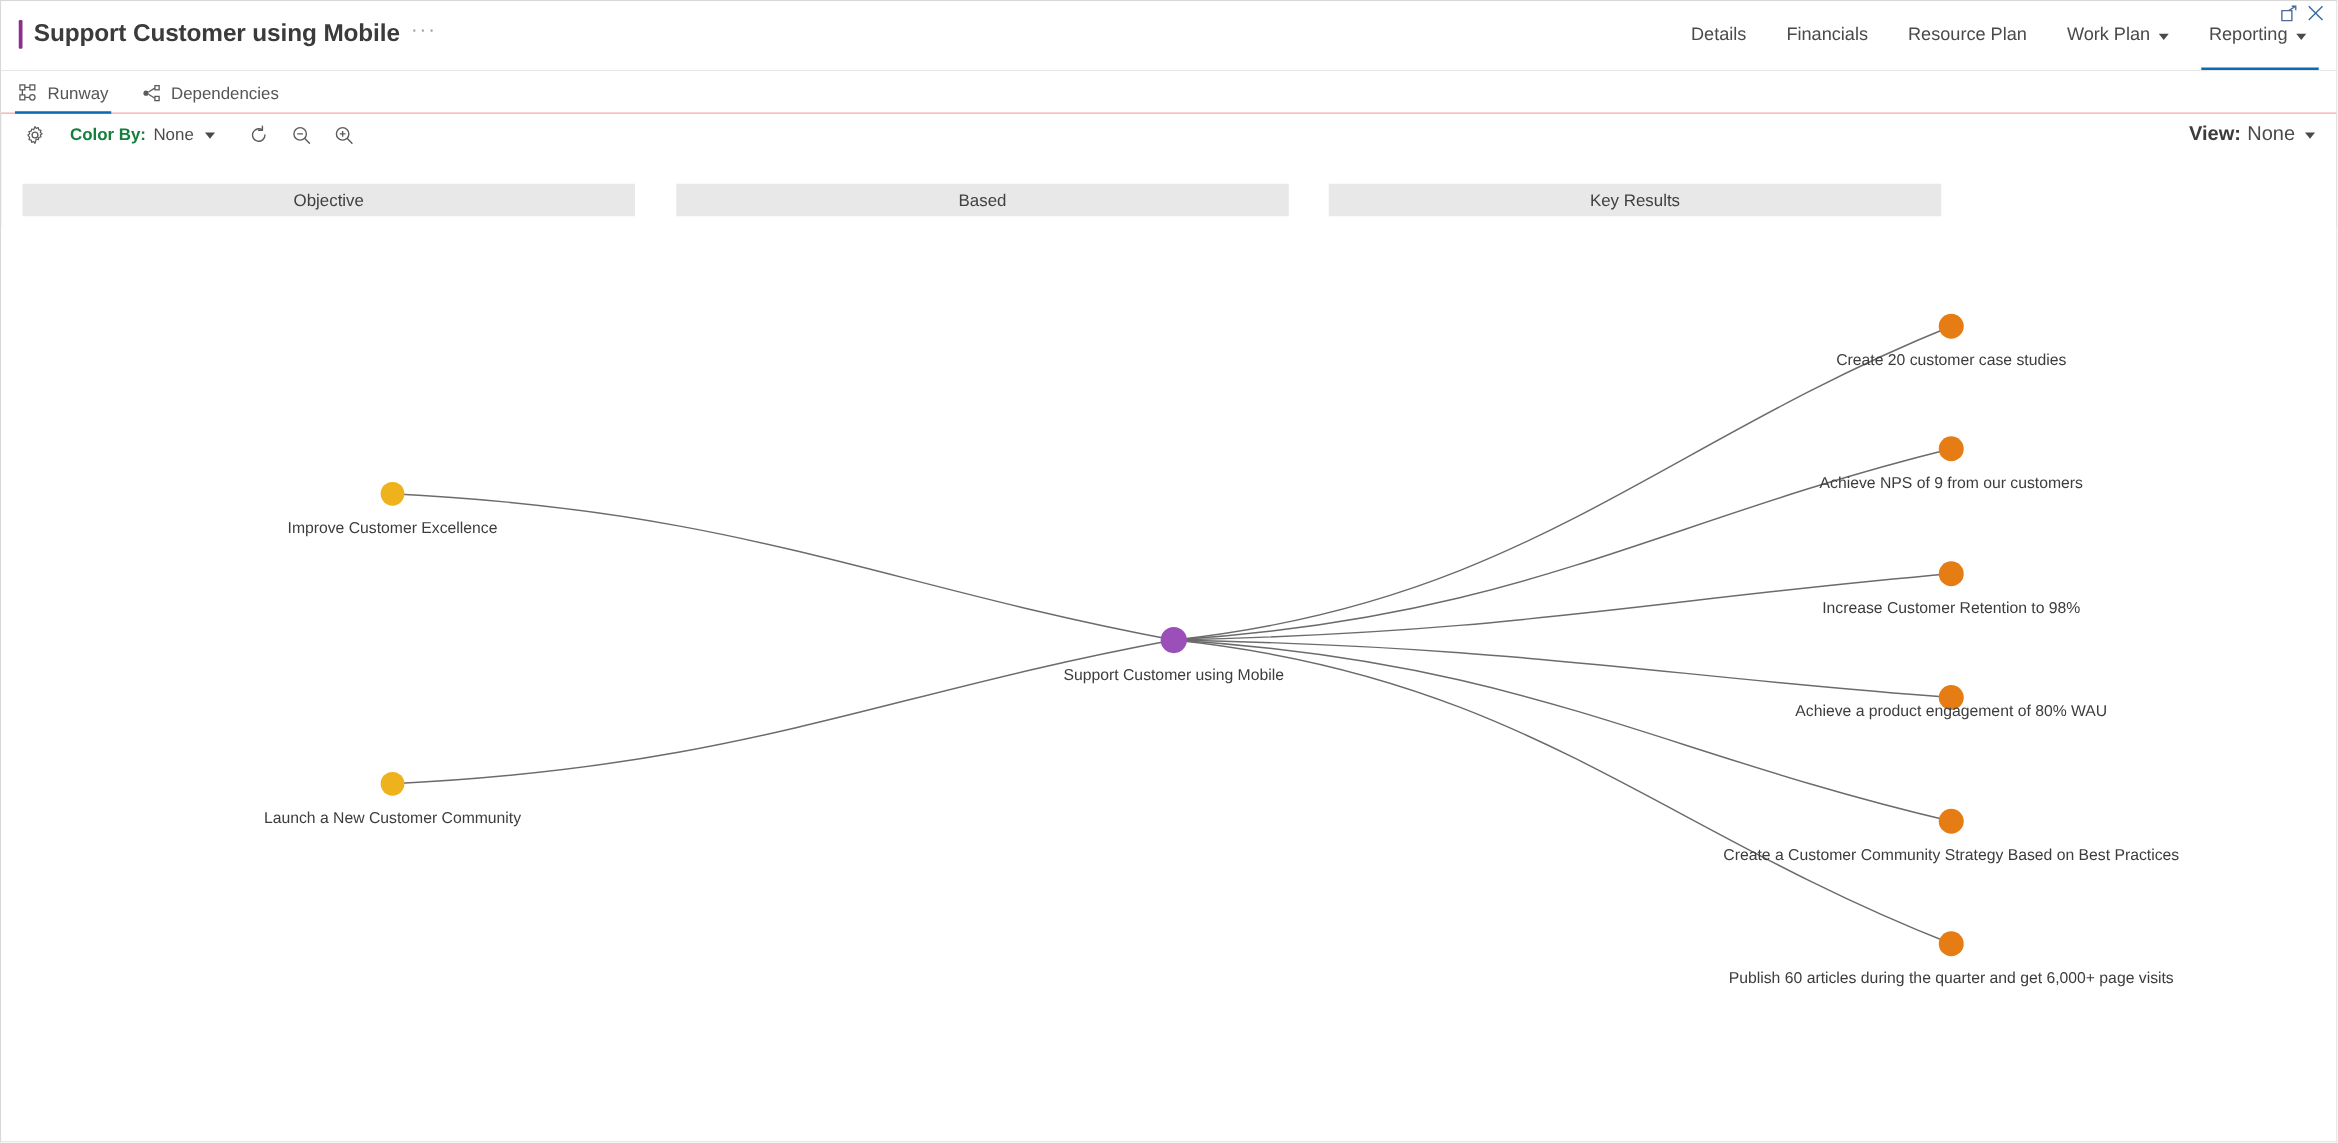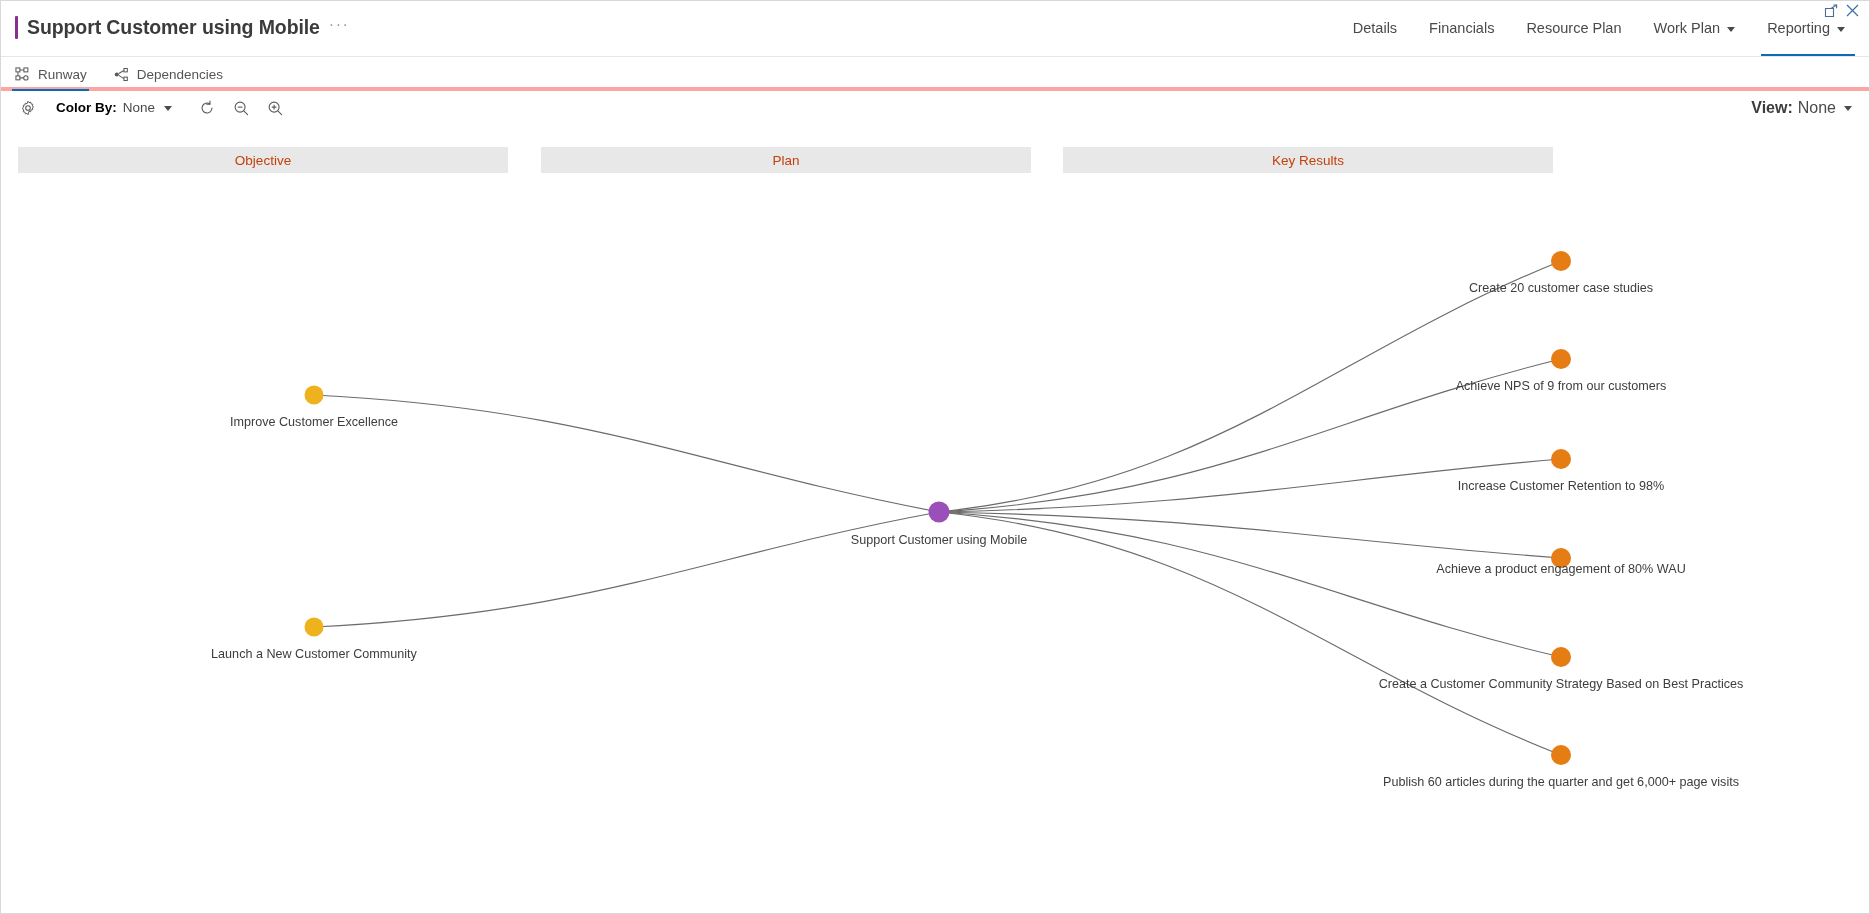--- a/index.html
+++ b/index.html
@@ -66,21 +66,21 @@
     display: inline-block; margin-top: 2px;
   }
   .topnav-item.active::after {
     content: ""; position: absolute; left: 10px; right: 6px; bottom: 0;
     height: 2.5px; background: #0a6cb5;
   }
 
   
   .subtabs {
     position: absolute; top: 56px; left: 0; right: 0; height: 34px;
-    border-bottom: 4px solid #fca5a5; background: #fff;
+    border-bottom: 1px solid #fca5a5; background: #fff;
   }
   .subtab {
     position: relative; float: left;
     display: flex; align-items: center; gap: 8px;
     height: 34px; padding: 0 13px 0 14px;
     font-size: 13.5px; color: #555; cursor: pointer;
   }
   .subtab.active::after {
     content: ""; position: absolute; left: 11px; right: 11px; bottom: 0;
     height: 2.5px; background: #0a6cb5;
@@ -94,21 +94,21 @@
   }
   .tb-icon {
     display: flex; align-items: center; justify-content: center;
     width: 26px; height: 26px; cursor: pointer; color: #5b5b5b;
   }
   .tb-icon svg { display: block; }
   .colorby {
     display: flex; align-items: center; gap: 6px;
     font-size: 13.5px; color: #4a4a4a; margin-left: 15px; cursor: pointer;
   }
-  .colorby .lbl { font-weight: bold; color: #000000; }
+  .colorby .lbl { font-weight: bold; color: #15803d; }
   .caret-sm {
     width: 0; height: 0;
     border-left: 4.5px solid transparent;
     border-right: 4.5px solid transparent;
     border-top: 5px solid #4a4a4a;
     margin-left: 3px; margin-top: 2px;
   }
   .tb-spacer { flex: 1; }
   .viewsel {
     display: flex; align-items: center; gap: 5px;
@@ -118,21 +118,21 @@
   .tb-gap { width: 14px; }
 
   
   .colheads {
     position: absolute; top: 146px; left: 0; right: 0; height: 26px;
   }
   .colhead {
     position: absolute; top: 0; height: 26px;
     background: #e8e8e8;
     display: flex; align-items: center; justify-content: center;
-    font-size: 13.5px; color: #c2410c;
+    font-size: 13.5px; color: #404040;
   }
 
   
   .canvas {
     position: absolute; top: 180px; left: 0; right: 0; bottom: 0;
     overflow: hidden; background: #fff;
   }
   .canvas svg { position: absolute; top: 0; left: 0; }
   .node-label {
     position: absolute;
@@ -255,21 +255,21 @@
     <div class="tb-spacer"></div>
     <div class="viewsel">
       <span class="lbl">View:</span>
       <span>None</span>
       <span class="caret-sm"></span>
     </div>
   </div>
 
   <div class="colheads" id="colheads">
       <div class="colhead" style="left: 17px; width: 490px;">Objective</div>
-      <div class="colhead" style="left: 540px; width: 490px;">Plan</div>
+      <div class="colhead" style="left: 540px; width: 490px;">Based</div>
       <div class="colhead" style="left: 1062px; width: 490px;">Key Results</div>
     </div>
 
   <div class="canvas" id="canvas">
     <svg id="graph-svg" width="1870" height="734">
         <path d="M 313 214 C 594.25 228.04, 700.5 286.54, 938 331" fill="none" stroke="#6b6b6b" stroke-width="1.15"></path>
         <path d="M 313 446 C 594.25 432.2, 700.5 374.7, 938 331" fill="none" stroke="#6b6b6b" stroke-width="1.15"></path>
         <path d="M 938 331 C 1217.9 300.88, 1323.6399999999999 175.38, 1560 80" fill="none" stroke="#6b6b6b" stroke-width="1.15"></path>
         <path d="M 938 331 C 1217.9 312.64, 1323.6399999999999 236.14, 1560 178" fill="none" stroke="#6b6b6b" stroke-width="1.15"></path>
         <path d="M 938 331 C 1217.9 324.64, 1323.6399999999999 298.14, 1560 278" fill="none" stroke="#6b6b6b" stroke-width="1.15"></path>

